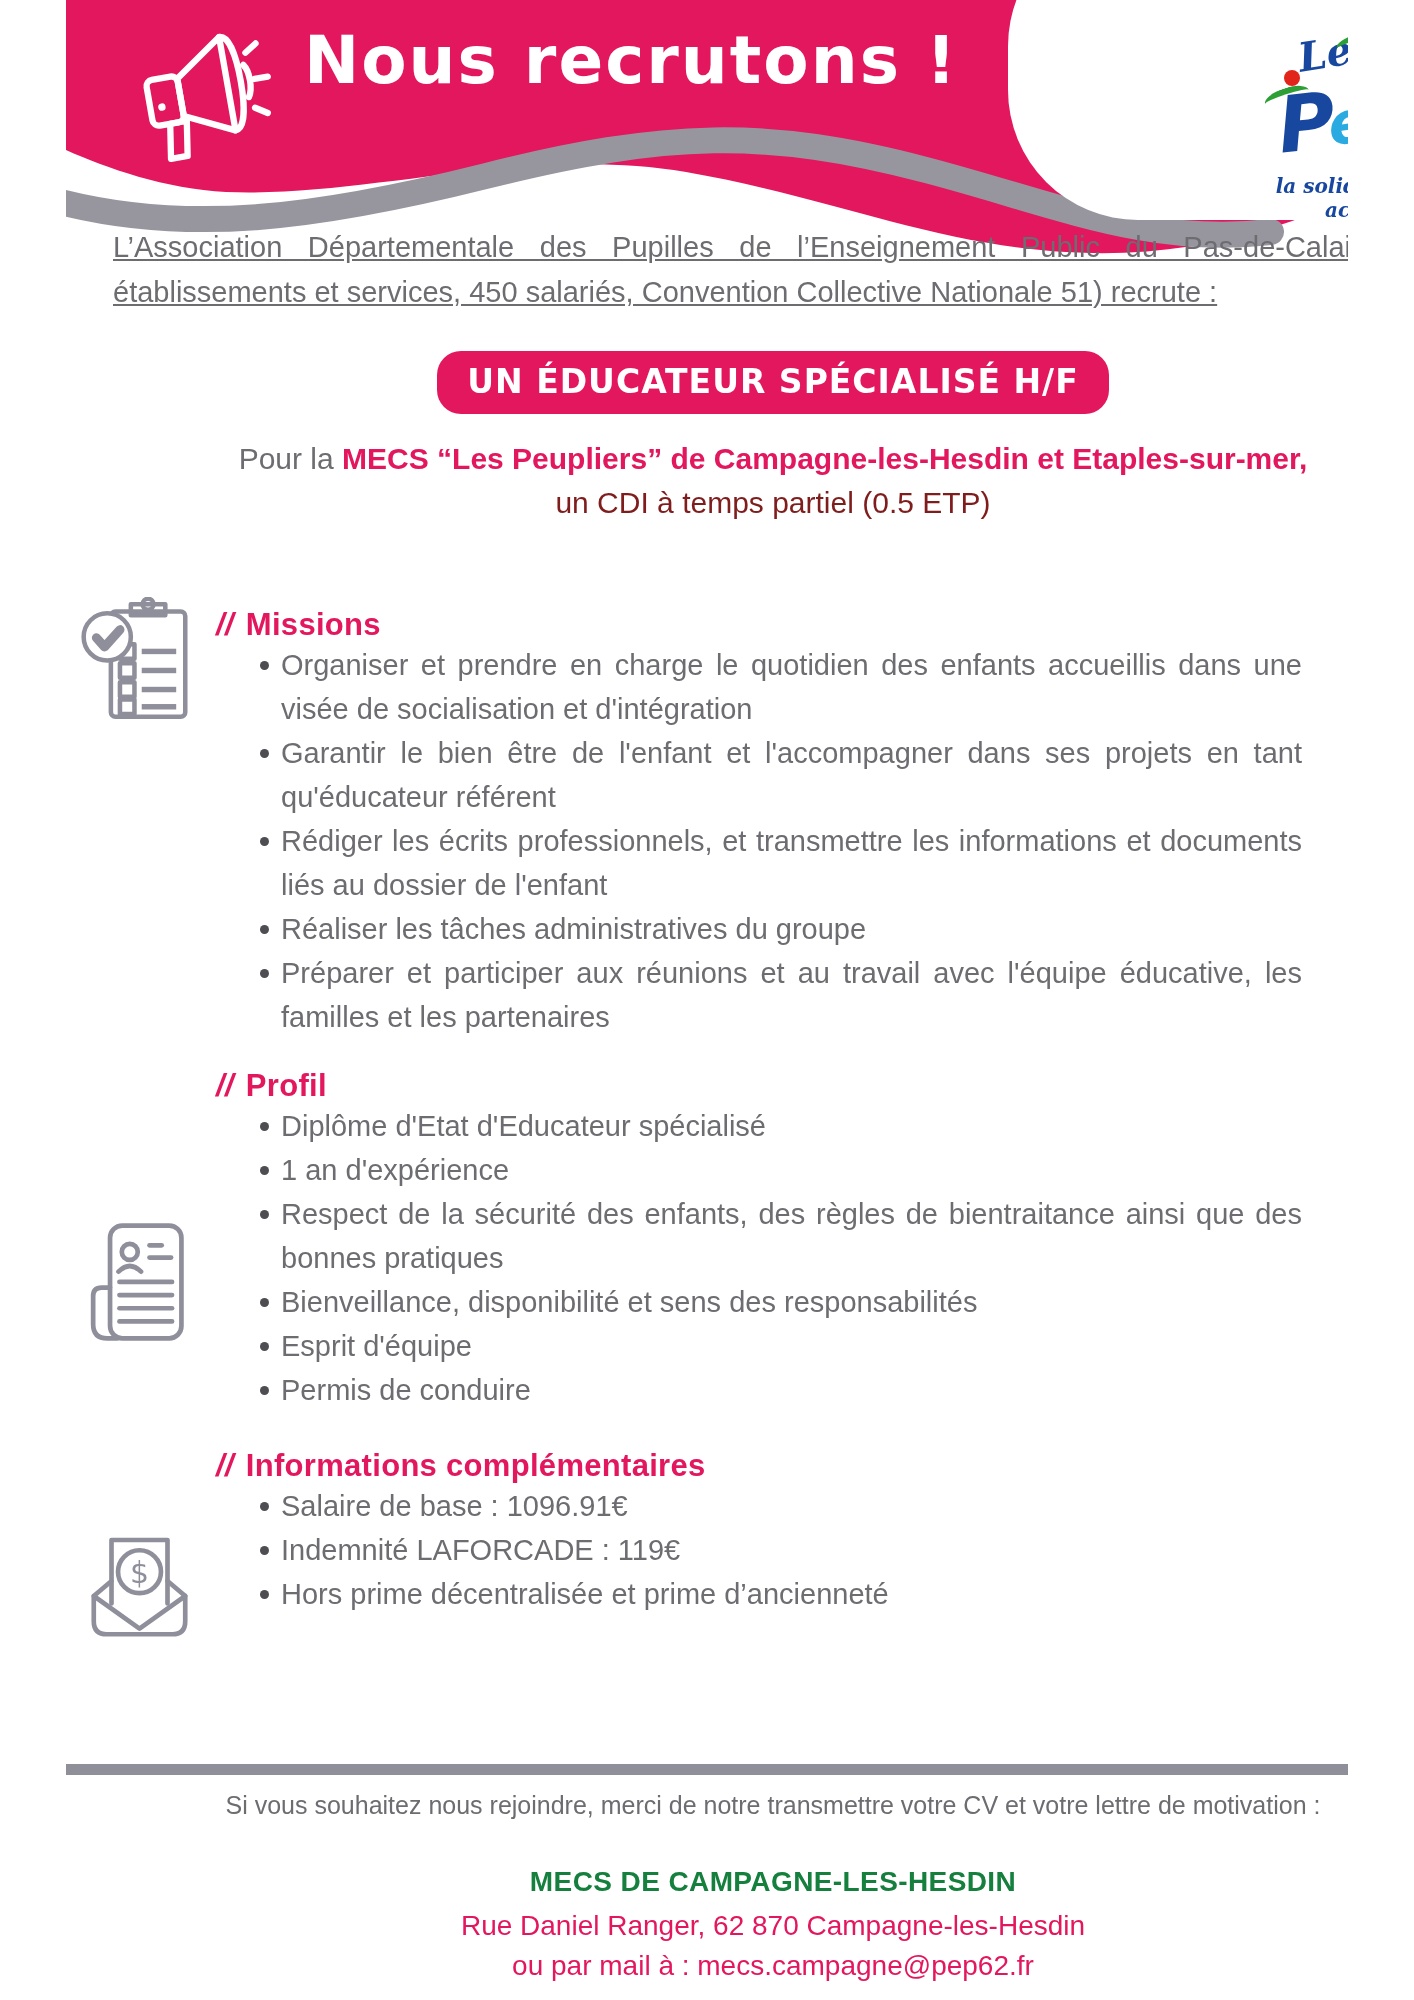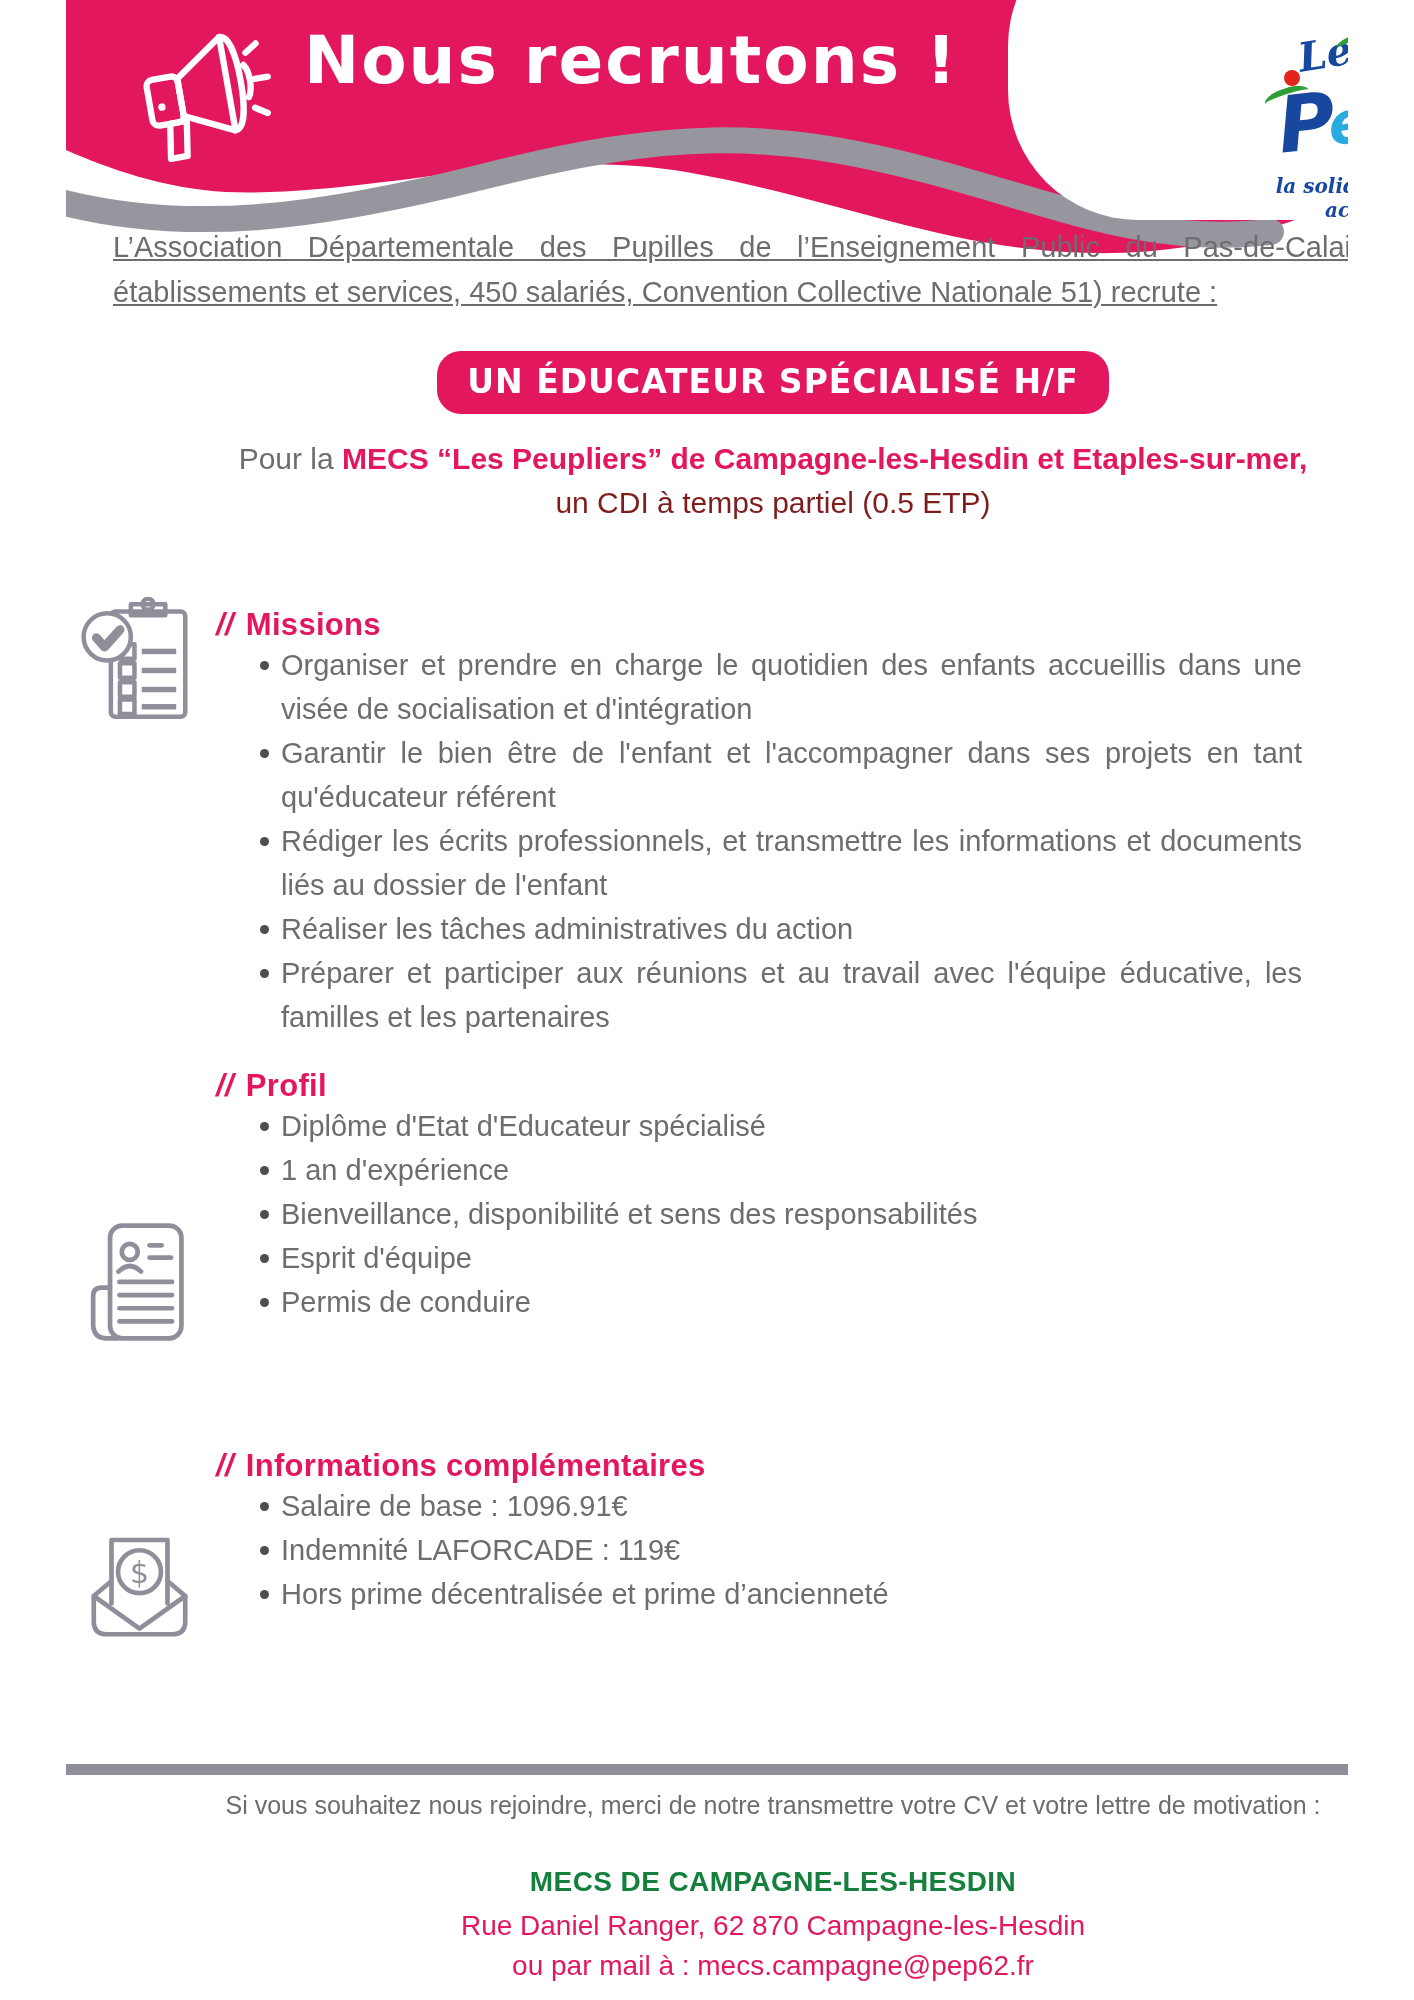--- a/index.html
+++ b/index.html
@@ -185,30 +185,31 @@
       <path d="M119,90 L100,74"></path>
     </g>
   </svg>
 
   <section class="sec sec-missions">
     <h2><span class="slashes">//</span><span>Missions</span></h2>
     <ul>
       <li>Organiser et prendre en charge le quotidien des enfants accueillis dans une visée de socialisation et d'intégration</li>
       <li>Garantir le bien être de l'enfant et l'accompagner dans ses projets en tant qu'éducateur référent</li>
       <li>Rédiger les écrits professionnels, et transmettre les informations et documents liés au dossier de l'enfant</li>
-      <li>Réaliser les tâches administratives du action</li>
+      <li>Réaliser les tâches administratives du groupe</li>
       <li>Préparer et participer aux réunions et au travail avec l'équipe éducative, les familles et les partenaires</li>
     </ul>
   </section>
 
   <section class="sec sec-profil">
     <h2><span class="slashes">//</span><span>Profil</span></h2>
     <ul>
       <li>Diplôme d'Etat d'Educateur spécialisé</li>
       <li>1 an d'expérience</li>
+      <li>Respect de la sécurité des enfants, des règles de bientraitance ainsi que des bonnes pratiques</li>
       <li>Bienveillance, disponibilité et sens des responsabilités</li>
       <li>Esprit d'équipe</li>
       <li>Permis de conduire</li>
     </ul>
   </section>
 
   <section class="sec sec-infos">
     <h2><span class="slashes">//</span><span>Informations complémentaires</span></h2>
     <ul>
       <li>Salaire de base : 1096.91€</li>

